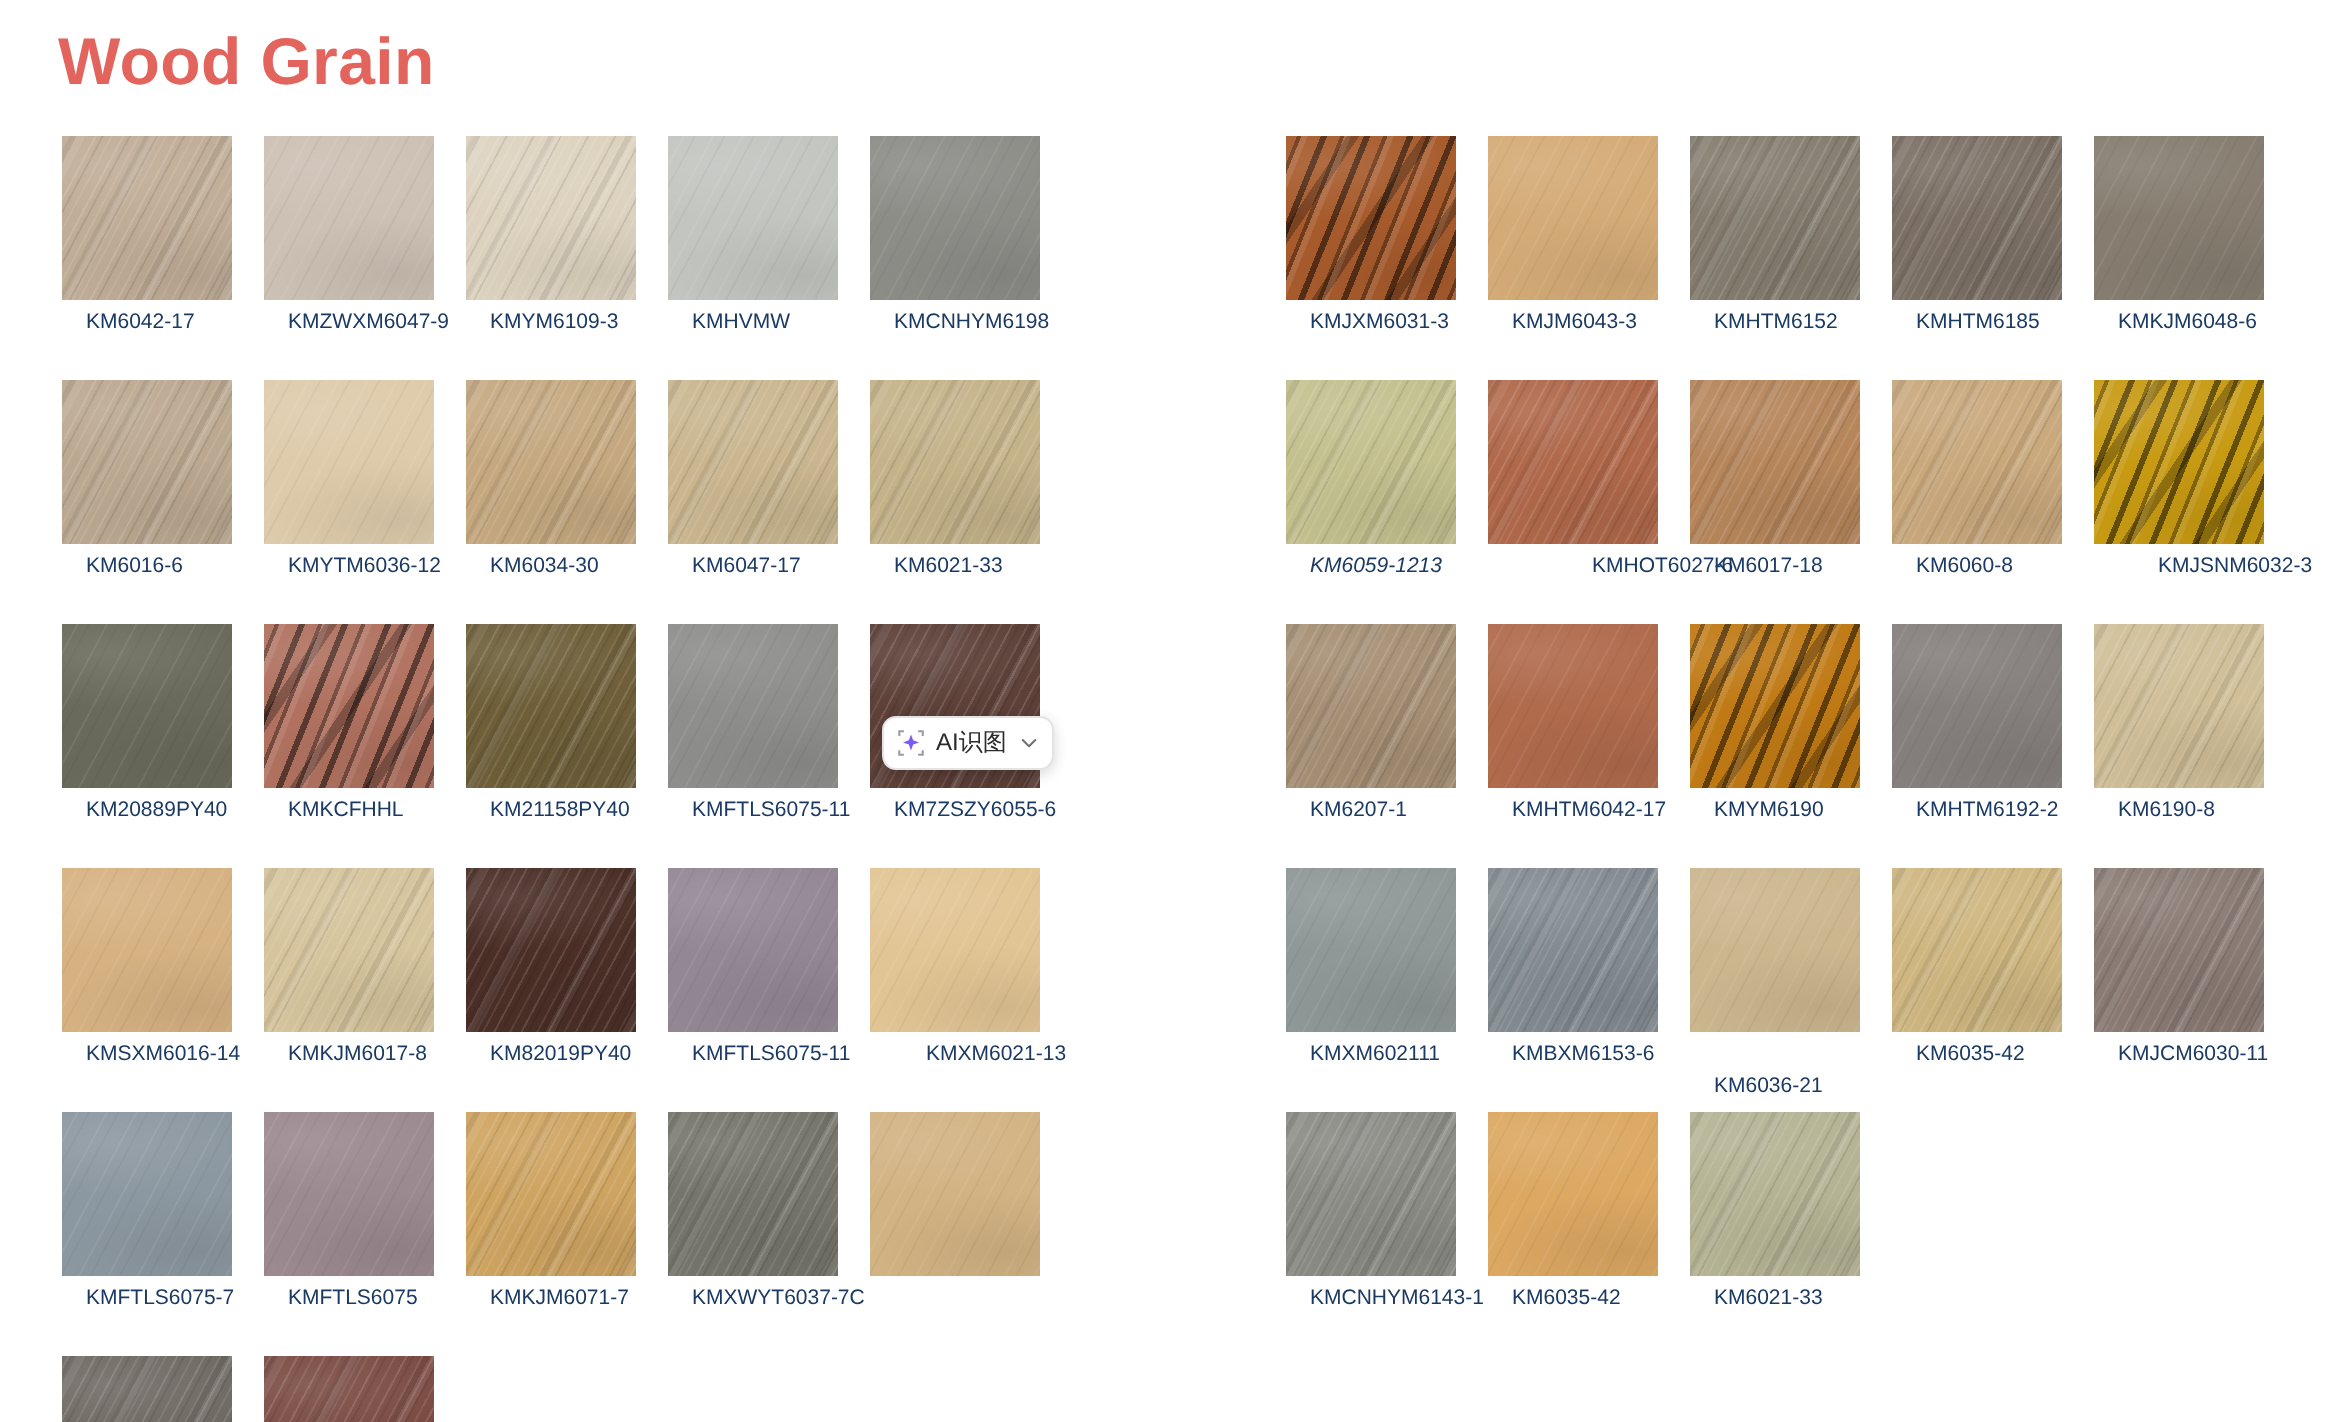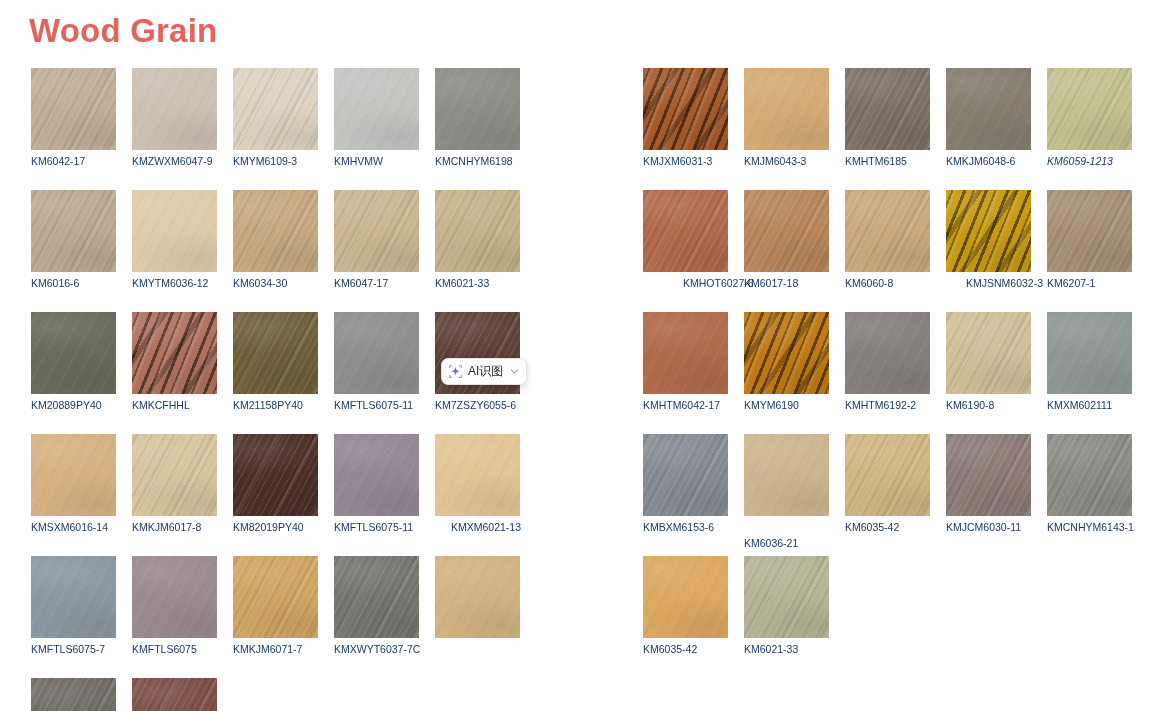--- a/index.html
+++ b/index.html
@@ -133,21 +133,21 @@
         rgba(0,0,0,0.00) 5px,
         rgba(0,0,0,0.04) 5px,
         rgba(0,0,0,0.04) 6px,
         rgba(0,0,0,0.00) 6px,
         rgba(0,0,0,0.00) 13px
       );
   }
 
   .swatch-label {
     position: absolute;
-    left: 0;
+    left: 12px;
     top: 86px;
     font-size: 10.5px;
     line-height: 14px;
     color: #1b3a63;
     white-space: nowrap;
     font-family: "Liberation Sans", sans-serif;
     text-align: right;
   }
 
   
@@ -303,20 +303,24 @@
 <div class="swatch-group" id="group-right">
     <div class="swatch-cell">
       <div class="swatch-tile figured" style="background-color: rgb(167, 91, 44);"></div>
       <div class="swatch-label" style="color: rgb(27, 58, 99);">KMJXM6031-3</div>
     </div>
     <div class="swatch-cell">
       <div class="swatch-tile plain" style="background-color: rgb(212, 171, 118);"></div>
       <div class="swatch-label" style="color: rgb(27, 58, 99);">KMJM6043-3</div>
     </div>
     <div class="swatch-cell">
+      <div class="swatch-tile" style="background-color: rgb(132, 125, 111);"></div>
+      <div class="swatch-label" style="color: rgb(27, 58, 99);">KMHTM6152</div>
+    </div>
+    <div class="swatch-cell">
       <div class="swatch-tile" style="background-color: rgb(124, 112, 101);"></div>
       <div class="swatch-label" style="color: rgb(27, 58, 99);">KMHTM6185</div>
     </div>
     <div class="swatch-cell">
       <div class="swatch-tile plain" style="background-color: rgb(134, 125, 112);"></div>
       <div class="swatch-label" style="color: rgb(27, 58, 99);">KMKJM6048-6</div>
     </div>
     <div class="swatch-cell">
       <div class="swatch-tile" style="background-color: rgb(195, 192, 142);"></div>
       <div class="swatch-label" style="color: rgb(27, 58, 99); font-style: italic;">KM6059-1213</div>

